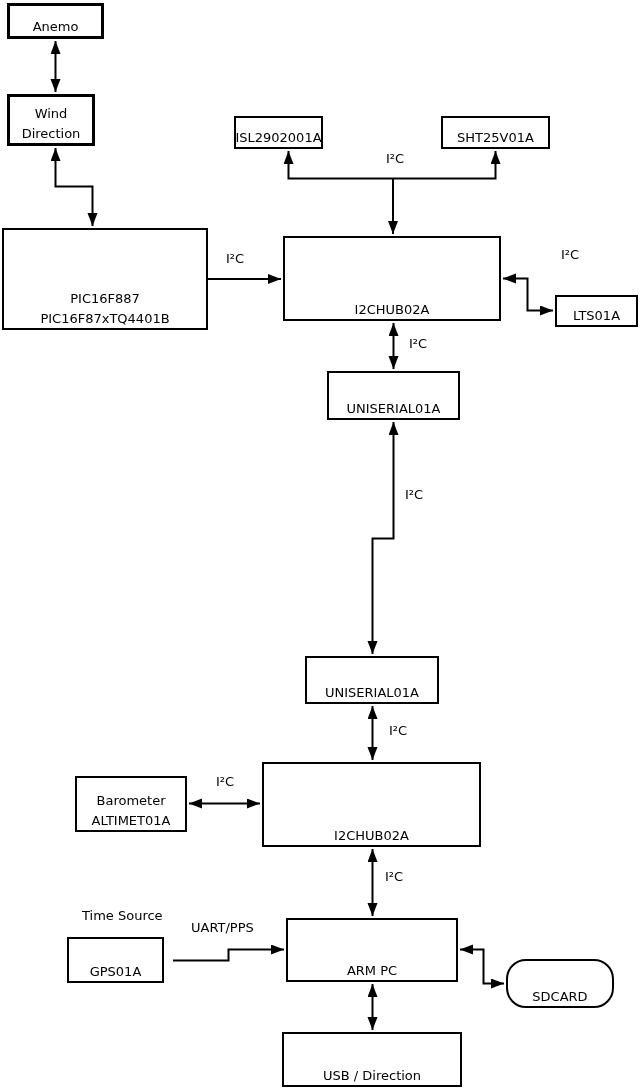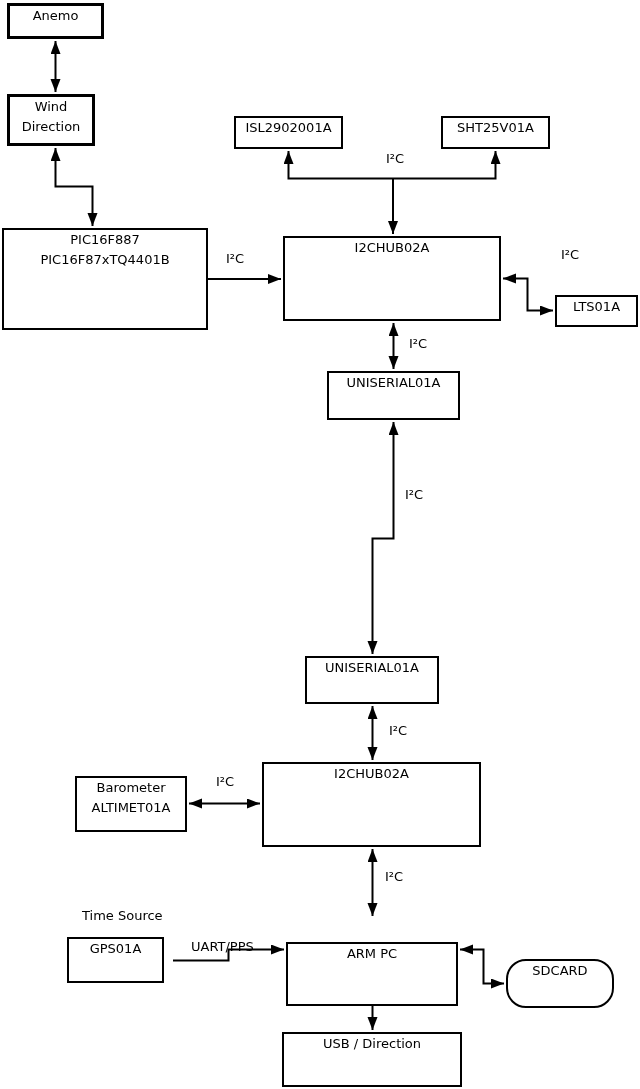--- a/index.html
+++ b/index.html
@@ -20,21 +20,21 @@
     position: absolute;
     left: 0;
     top: 0;
   }
   .node {
     position: absolute;
     box-sizing: border-box;
     border: 2px solid #000000;
     background: #ffffff;
     display: flex;
-    align-items: flex-start;
+    align-items: flex-end;
     justify-content: center;
     text-align: center;
     font-size: 13px;
     line-height: 1.5;
   }
   .node--thick {
     border-width: 3px;
   }
   .node-label {
     white-space: pre-line;
@@ -83,21 +83,21 @@
   <div class="node node--thick" style="left:7px; top:94px; width:88px; height:52px;">
     <span class="node-label">Wind
 Direction</span>
   </div>
 
   <div class="node" style="left:2px; top:228px; width:206px; height:102px;">
     <span class="node-label">PIC16F887
 PIC16F87xTQ4401B</span>
   </div>
 
-  <div class="node" style="left:234px; top:116px; width:109px; height:33px;">
+  <div class="node" style="left:234px; top:116px; width:89px; height:33px;">
     <span class="node-label">ISL2902001A</span>
   </div>
 
   <div class="node" style="left:441px; top:116px; width:109px; height:33px;">
     <span class="node-label">SHT25V01A</span>
   </div>
 
   <div class="node" style="left:283px; top:236px; width:218px; height:85px;">
     <span class="node-label">I2CHUB02A</span>
   </div>
@@ -120,36 +120,36 @@
 
   <div class="node" style="left:75px; top:776px; width:112px; height:56px;">
     <span class="node-label">Barometer
 ALTIMET01A</span>
   </div>
 
   <div class="node" style="left:67px; top:937px; width:97px; height:46px;">
     <span class="node-label">GPS01A</span>
   </div>
 
-  <div class="node" style="left:286px; top:918px; width:172px; height:64px;margin-top:24px;">
+  <div class="node" style="left:286px; top:918px; width:172px; height:64px;">
     <span class="node-label">ARM PC</span>
   </div>
 
   <div class="node" style="left:506px; top:959px; width:108px; height:49px;border-radius:20px;">
     <span class="node-label">SDCARD</span>
   </div>
 
   <div class="node" style="left:282px; top:1032px; width:180px; height:55px;">
     <span class="node-label">USB / Direction</span>
   </div>
 
   <span class="edge-label" style="left:226px; top:251px;">I²C</span>
   <span class="edge-label" style="left:386px; top:151px;">I²C</span>
   <span class="edge-label" style="left:561px; top:247px;">I²C</span>
   <span class="edge-label" style="left:409px; top:336px;">I²C</span>
   <span class="edge-label" style="left:405px; top:487px;">I²C</span>
   <span class="edge-label" style="left:389px; top:723px;">I²C</span>
   <span class="edge-label" style="left:216px; top:774px;">I²C</span>
   <span class="edge-label" style="left:385px; top:869px;">I²C</span>
-  <span class="edge-label" style="left:191px; top:939px;">UART/PPS</span>
+  <span class="edge-label" style="left:191px; top:920px;">UART/PPS</span>
   <span class="edge-label" style="left:82px; top:908px;">Time Source</span>
 
 </div>
 
 </body></html>

